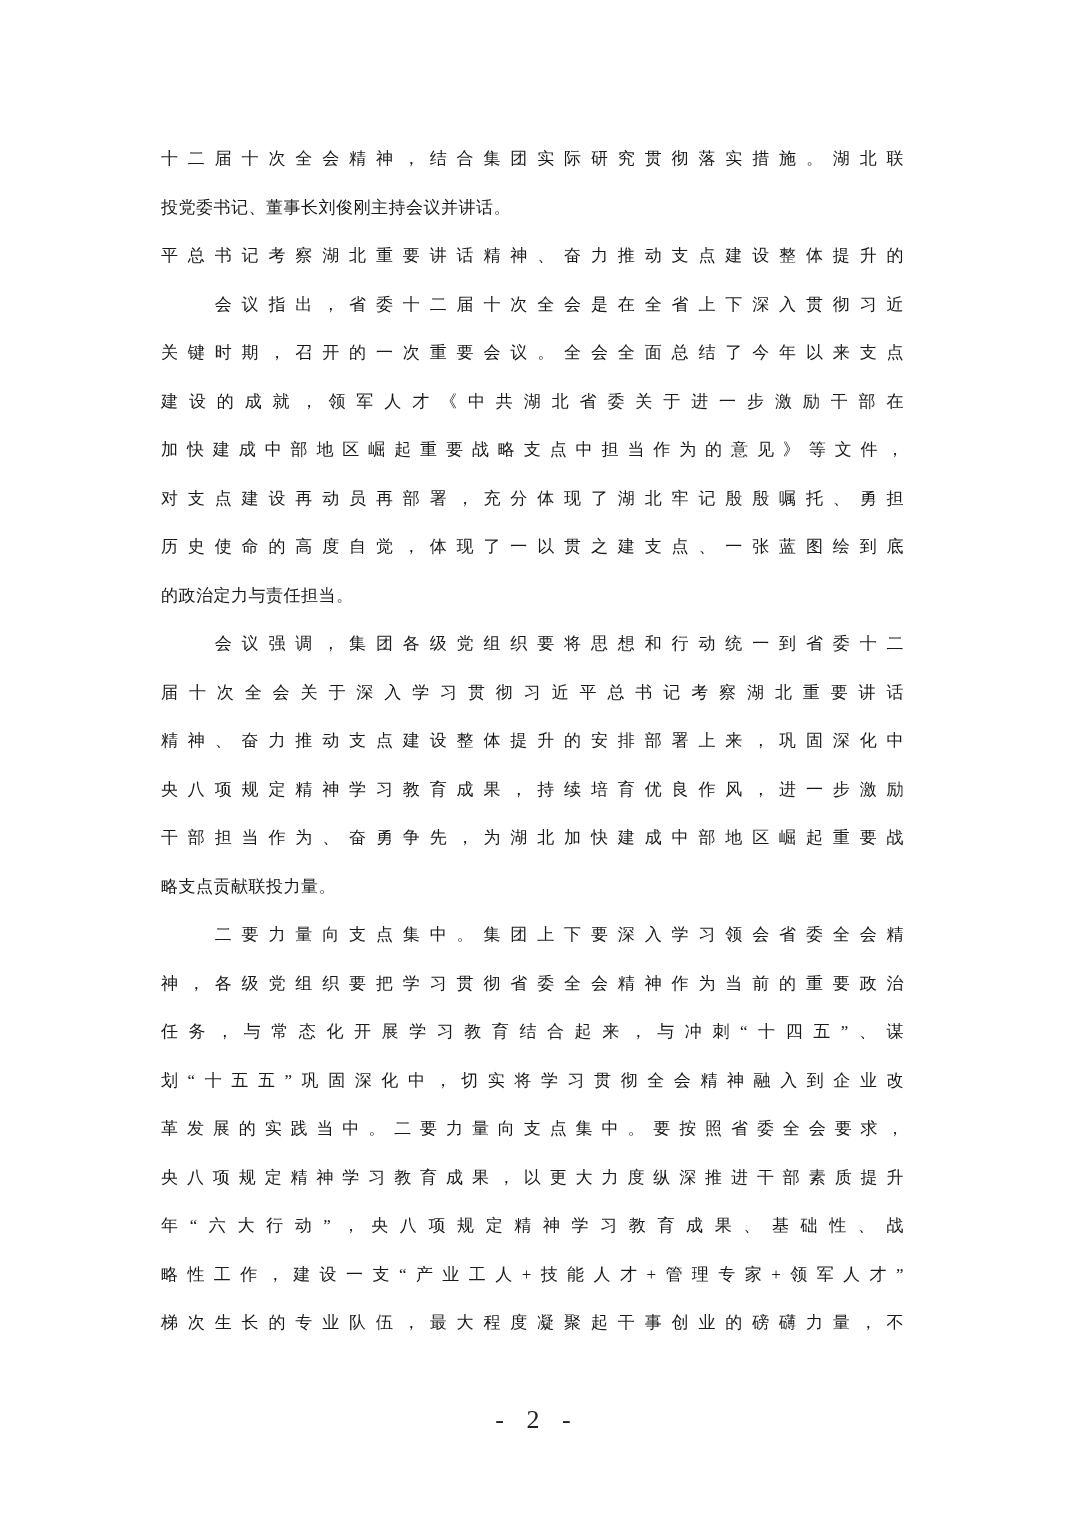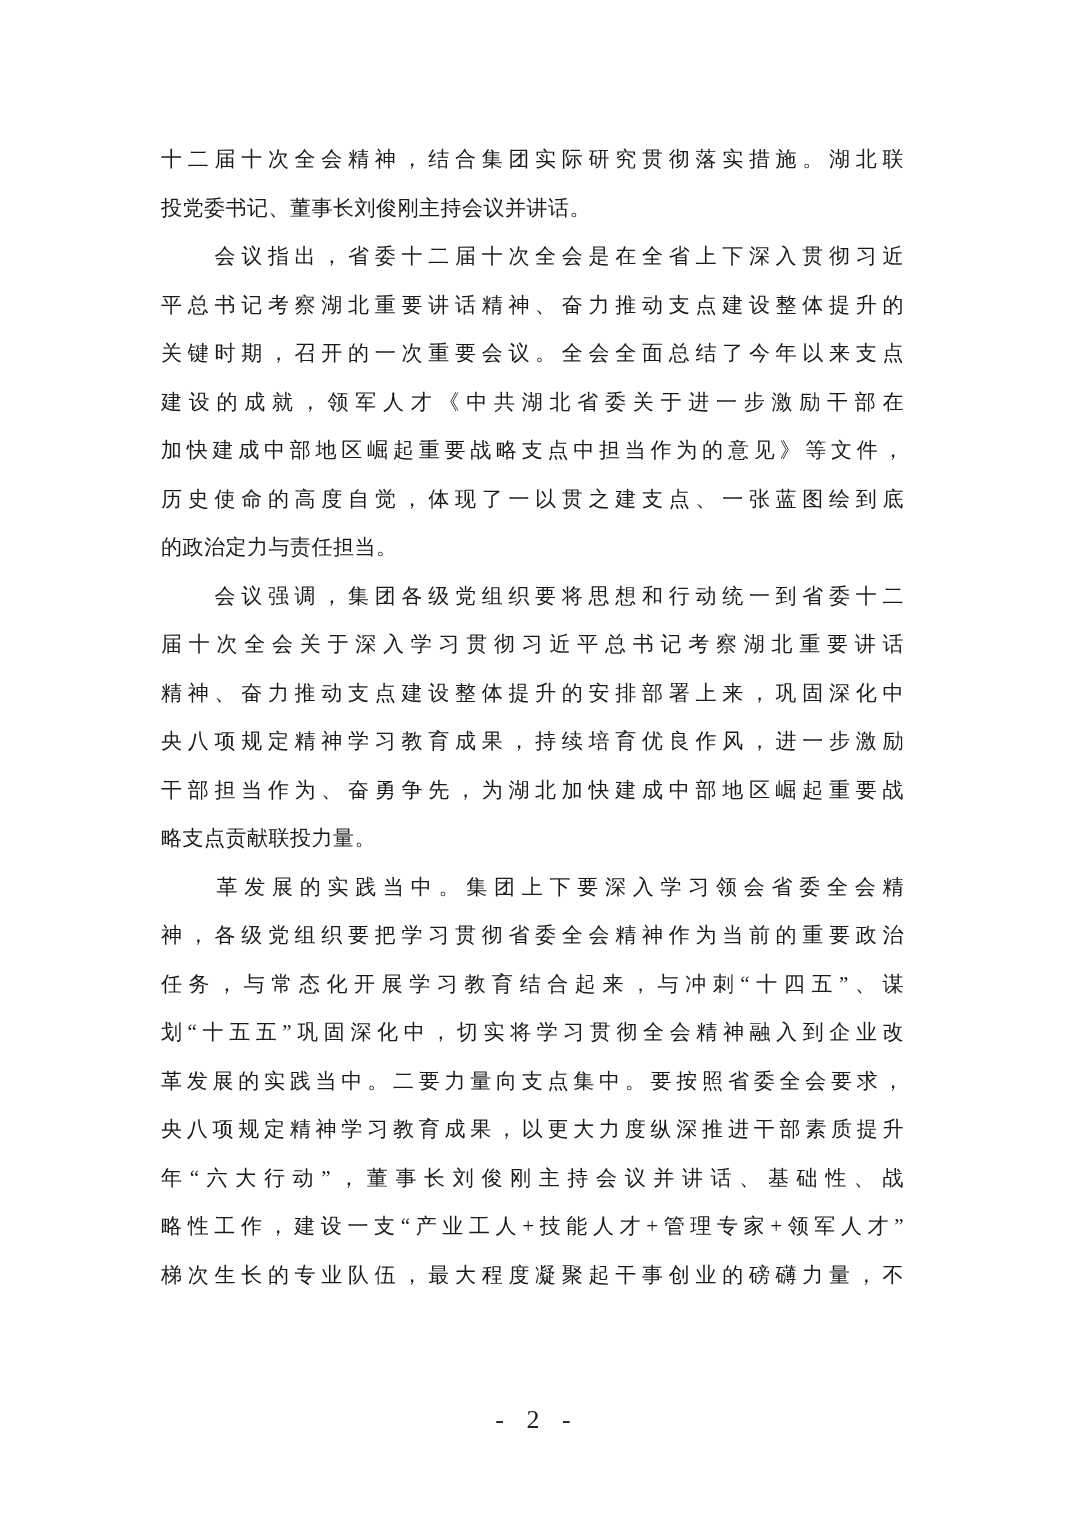--- a/index.html
+++ b/index.html
@@ -18,21 +18,21 @@
   }
   .content {
     position: absolute;
     left: 161px;
     top: 135px;
     width: 743px;
   }
   .line {
     height: 48.5px;
     line-height: 48.5px;
-    font-size: 21px;
+    font-size: 17px;
     text-align: justify;
     text-align-last: justify;
     white-space: pre-wrap;
     letter-spacing: 0.5px;
   }
   .line.flush {
     text-align: left;
     text-align-last: left;
   }
   .footer {
@@ -46,37 +46,38 @@
     color: #222222;
   }
 </style>
 </head>
 <body>
 
 <div class="page">
   <div class="content">
       <div class="line">十二届十次全会精神，结合集团实际研究贯彻落实措施。湖北联</div>
       <div class="line flush">投党委书记、董事长刘俊刚主持会议并讲话。</div>
+      <div class="line">平总书记考察湖北重要讲话精神、奋力推动支点建设整体提升的</div>
       <div class="line">　　会议指出，省委十二届十次全会是在全省上下深入贯彻习近</div>
-      <div class="line">平总书记考察湖北重要讲话精神、奋力推动支点建设整体提升的</div>
       <div class="line">关键时期，召开的一次重要会议。全会全面总结了今年以来支点</div>
       <div class="line">建设的成就，领军人才《中共湖北省委关于进一步激励干部在</div>
       <div class="line">加快建成中部地区崛起重要战略支点中担当作为的意见》等文件，</div>
+      <div class="line">对支点建设再动员再部署，充分体现了湖北牢记殷殷嘱托、勇担</div>
       <div class="line">历史使命的高度自觉，体现了一以贯之建支点、一张蓝图绘到底</div>
       <div class="line flush">的政治定力与责任担当。</div>
       <div class="line">　　会议强调，集团各级党组织要将思想和行动统一到省委十二</div>
       <div class="line">届十次全会关于深入学习贯彻习近平总书记考察湖北重要讲话</div>
       <div class="line">精神、奋力推动支点建设整体提升的安排部署上来，巩固深化中</div>
       <div class="line">央八项规定精神学习教育成果，持续培育优良作风，进一步激励</div>
       <div class="line">干部担当作为、奋勇争先，为湖北加快建成中部地区崛起重要战</div>
       <div class="line flush">略支点贡献联投力量。</div>
-      <div class="line">　　革发展的实践当中。集团上下要深入学习领会省委全会精</div>
+      <div class="line">　　二要力量向支点集中。集团上下要深入学习领会省委全会精</div>
       <div class="line">神，各级党组织要把学习贯彻省委全会精神作为当前的重要政治</div>
       <div class="line">任务，与常态化开展学习教育结合起来，与冲刺“十四五”、谋</div>
       <div class="line">划“十五五”巩固深化中，切实将学习贯彻全会精神融入到企业改</div>
       <div class="line">革发展的实践当中。二要力量向支点集中。要按照省委全会要求，</div>
       <div class="line">央八项规定精神学习教育成果，以更大力度纵深推进干部素质提升</div>
-      <div class="line">年“六大行动”，董事长刘俊刚主持会议并讲话、基础性、战</div>
+      <div class="line">年“六大行动”，央八项规定精神学习教育成果、基础性、战</div>
       <div class="line">略性工作，建设一支“产业工人+技能人才+管理专家+领军人才”</div>
       <div class="line">梯次生长的专业队伍，最大程度凝聚起干事创业的磅礴力量，不</div>
     </div>
   <div class="footer">- 2 -</div>
 </div>
 
 </body></html>

